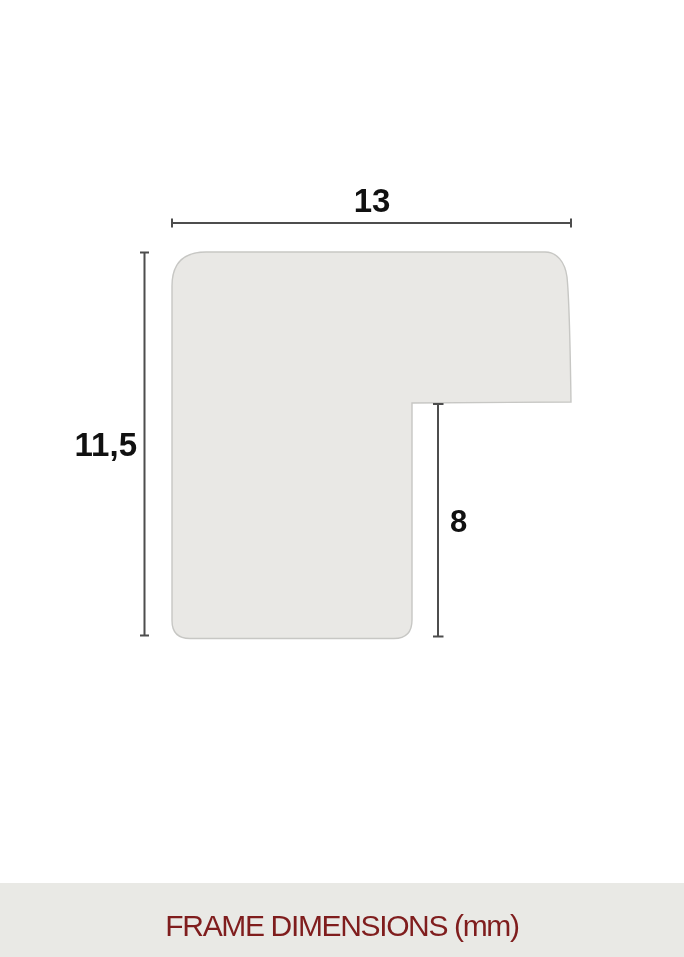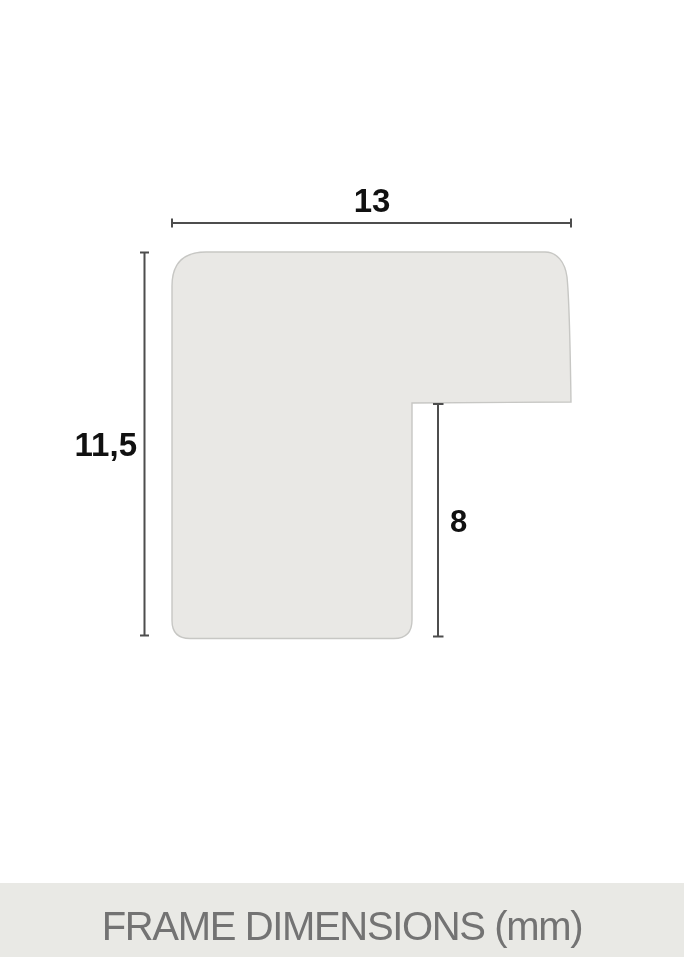--- a/index.html
+++ b/index.html
@@ -1,20 +1,20 @@
 <!DOCTYPE html>
 <html><head>
 <meta charset="utf-8">
 <style>
   html,body{margin:0;padding:0;background:#ffffff;width:684px;height:957px;overflow:hidden;}
   body{font-family:"Liberation Sans", sans-serif;}
   .stage{position:relative;width:684px;height:916px;}
   svg{position:absolute;left:0;top:0;}
   .footer{position:absolute;left:0;top:883px;width:684px;height:74px;background:#e9e9e5;display:flex;align-items:center;justify-content:center;}
-  .footer span{font-size:40px;color:#737373;letter-spacing:-1.35px;transform:translateY(6px);}
+  .footer span{font-size:30px;color:#7f1d1d;letter-spacing:-1.35px;transform:translateY(6px);}
 </style>
 </head>
 <body>
 <div class="stage">
 <svg width="684" height="957" viewBox="0 0 684 957">
 
   <path d="M 206 252
            L 545 252
            C 557 252 565 262 567 277
            C 569 296 570 330 571 402

